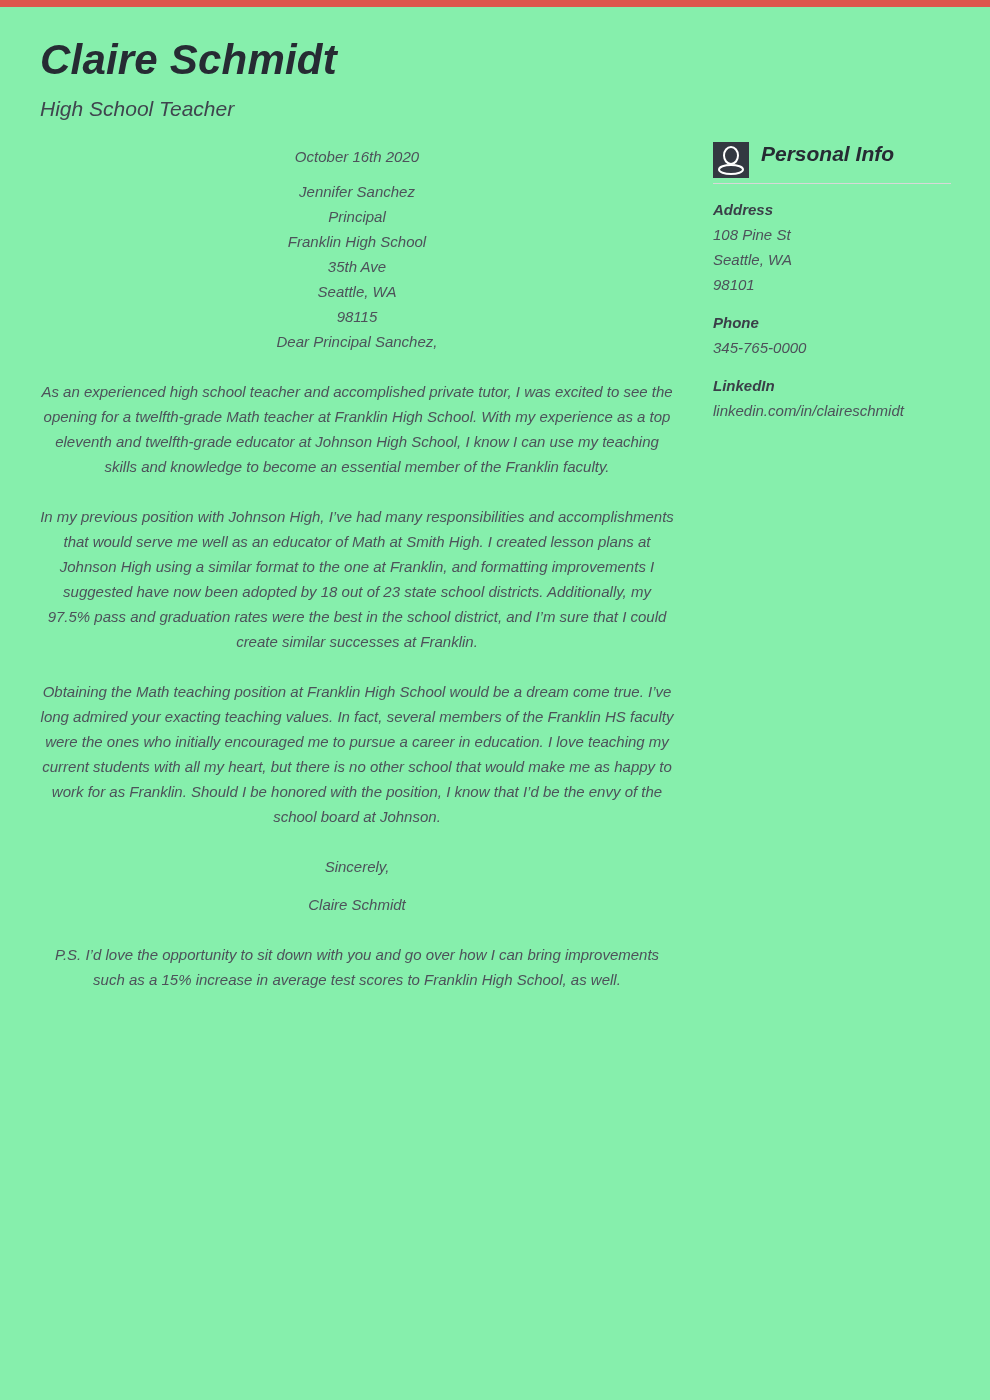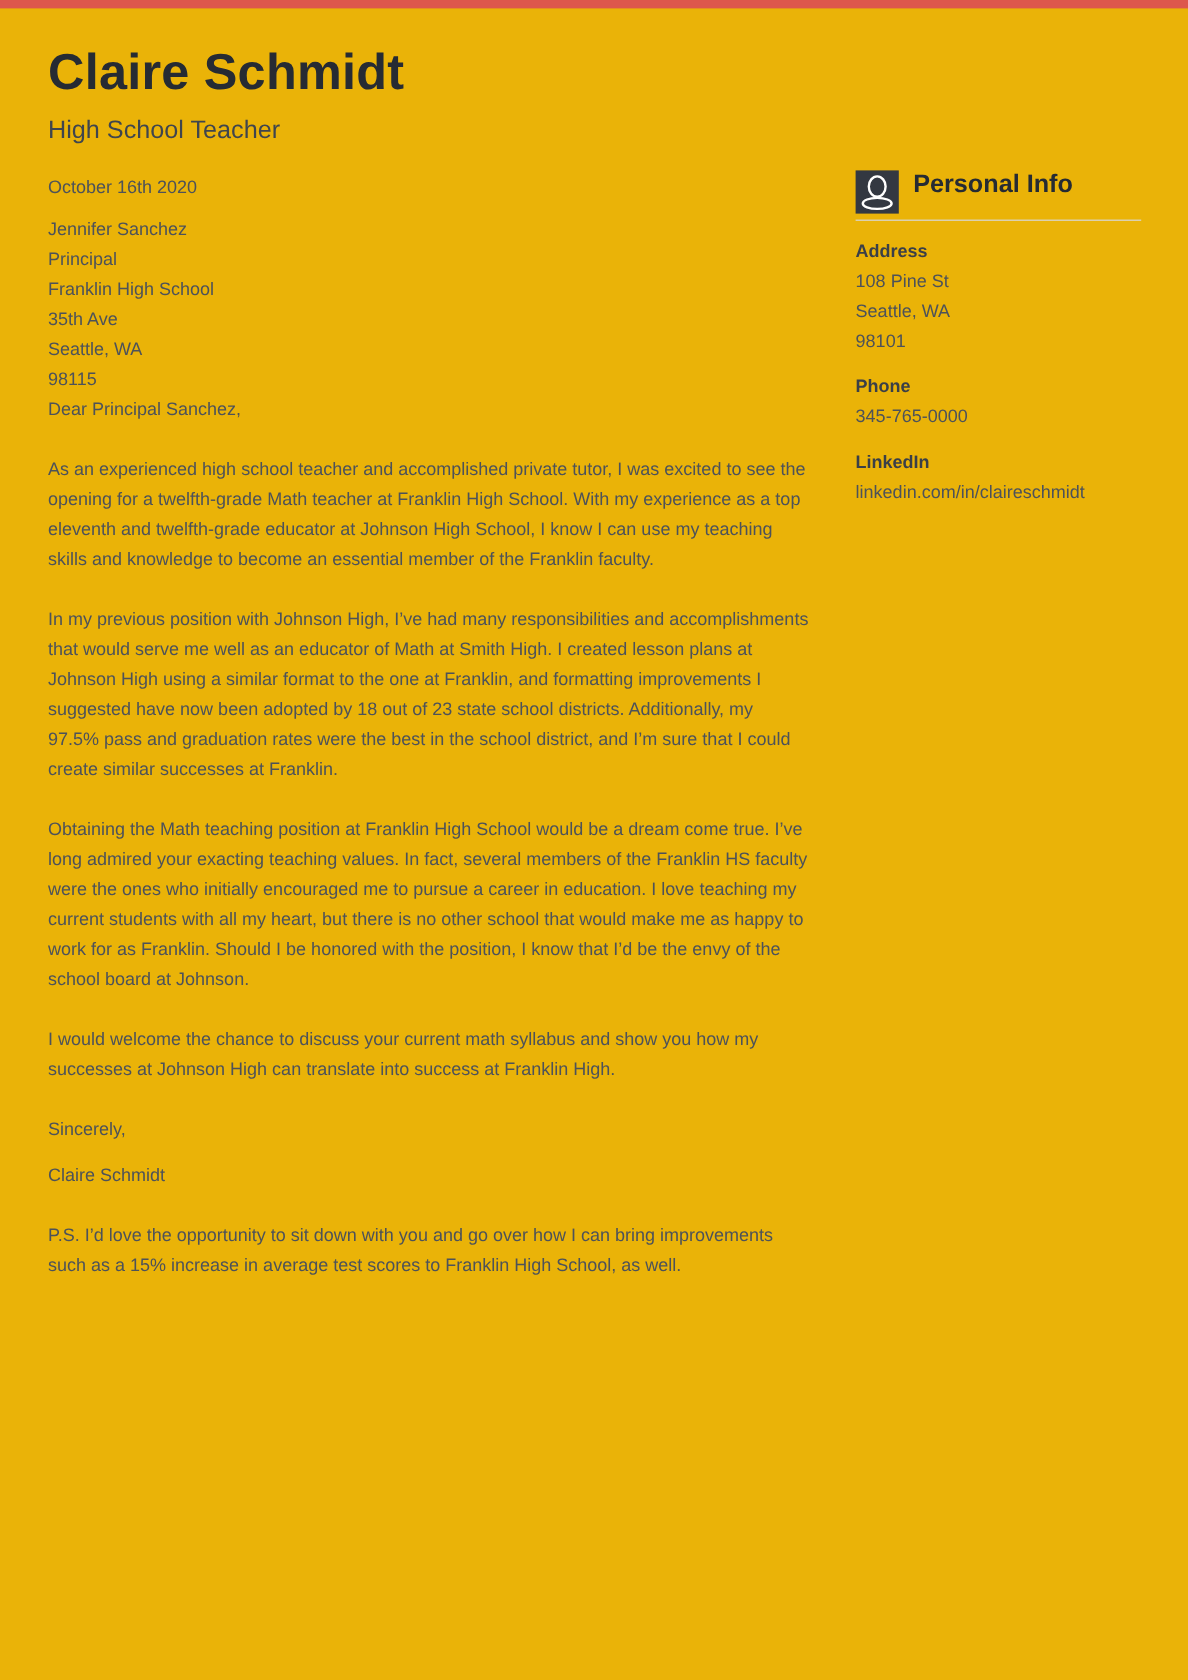--- a/index.html
+++ b/index.html
@@ -2,22 +2,23 @@
 <html><head>
 <meta charset="utf-8">
 <style>
   * { margin: 0; padding: 0; box-sizing: border-box; }
   html, body { background: #ffffff; }
   body { font-family: "Liberation Sans", sans-serif; }
   .page {
     position: relative;
     width: 990px;
     height: 1400px;
-    background: #eab308;
+    background: #86efac;
     overflow: hidden;
+    font-style: italic;
   }
   .top-accent-bar {
     position: absolute;
     top: 0; left: 0;
     width: 100%;
     height: 7px;
     background: #dd574c;
   }
   .header-block {
     position: absolute;
@@ -40,20 +41,21 @@
     line-height: 1.2;
   }
   .main-column {
     position: absolute;
     left: 40px;
     top: 144px;
     width: 634px;
     font-size: 15px;
     line-height: 25px;
     color: #4d525a;
+    text-align: center;
   }
   .letter-date { margin-bottom: 10px; }
   .recipient-block { margin-bottom: 0; }
   .salutation { margin-bottom: 25px; }
   .para { margin-bottom: 25px; }
   .closing { margin-bottom: 13px; }
   .signature { margin-bottom: 25px; }
   .postscript { margin-bottom: 5px; }
   .sidebar {
     position: absolute;
@@ -117,21 +119,20 @@
       <div class="recipient-line">35th Ave</div>
       <div class="recipient-line">Seattle, WA</div>
       <div class="recipient-line">98115</div>
     </div>
 
     <div class="salutation">Dear Principal Sanchez,</div>
 
     <p class="para">As an experienced high school teacher and accomplished private tutor, I was excited to see the opening for a twelfth-grade Math teacher at Franklin High School. With my experience as a top eleventh and twelfth-grade educator at Johnson High School, I know I can use my teaching skills and knowledge to become an essential member of the Franklin faculty.</p>
     <p class="para">In my previous position with Johnson High, I’ve had many responsibilities and accomplishments that would serve me well as an educator of Math at Smith High. I created lesson plans at Johnson High using a similar format to the one at Franklin, and formatting improvements I suggested have now been adopted by 18 out of 23 state school districts. Additionally, my 97.5% pass and graduation rates were the best in the school district, and I’m sure that I could create similar successes at Franklin.</p>
     <p class="para">Obtaining the Math teaching position at Franklin High School would be a dream come true. I’ve long admired your exacting teaching values. In fact, several members of the Franklin HS faculty were the ones who initially encouraged me to pursue a career in education. I love teaching my current students with all my heart, but there is no other school that would make me as happy to work for as Franklin. Should I be honored with the position, I know that I’d be the envy of the school board at Johnson.</p>
-    <p class="para">I would welcome the chance to discuss your current math syllabus and show you how my successes at Johnson High can translate into success at Franklin High.</p>
 
     <div class="closing">Sincerely,</div>
     <div class="signature">Claire Schmidt</div>
     <p class="postscript">P.S. I’d love the opportunity to sit down with you and go over how I can bring improvements such as a 15% increase in average test scores to Franklin High School, as well.</p>
   </div>
 
   <div class="sidebar">
     <div class="sidebar-header">
       <span class="icon-square">
         <svg width="36" height="36" viewBox="0 0 36 36" aria-hidden="true">

